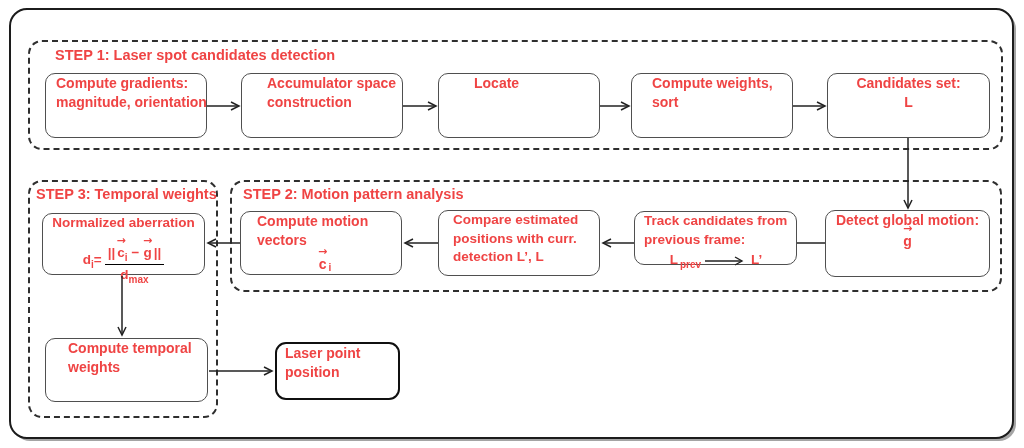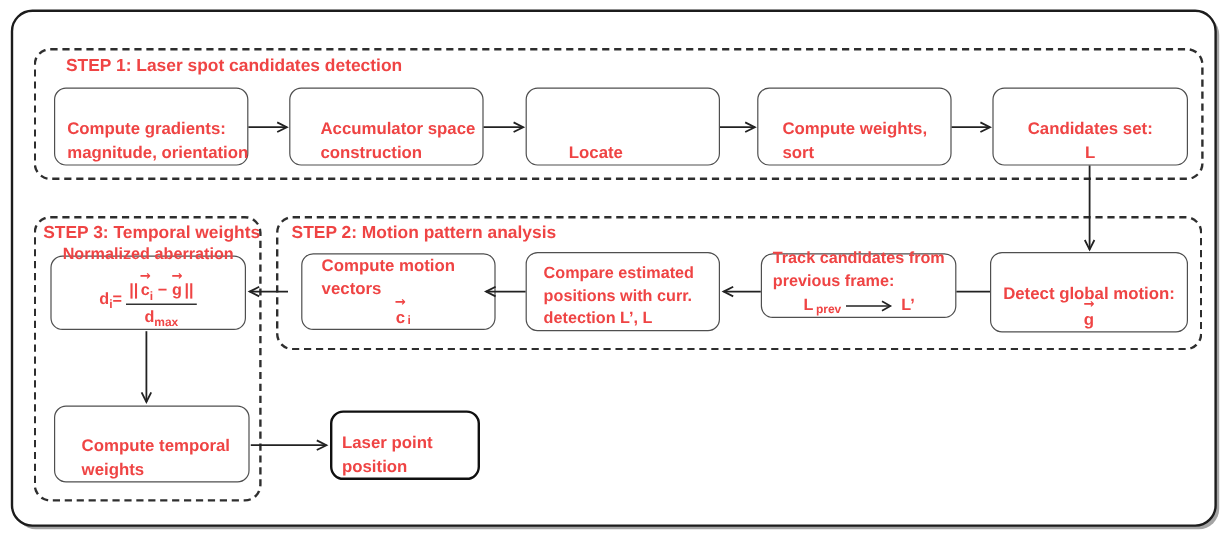--- a/index.html
+++ b/index.html
@@ -15,21 +15,21 @@
     background:#fff;
   }
   .dashed{
     position:absolute;border:2px dashed #2e2e2e;border-radius:14px;background:transparent;
   }
   .step-label{
     position:absolute;font-size:14.5px;line-height:1.1;white-space:nowrap;
   }
   .node{
     position:absolute;border:1.5px solid #4f4f4f;border-radius:10px;background:#fff;
-    display:flex;align-items:flex-end;font-size:14px;line-height:1.38;
+    display:flex;align-items:flex-start;font-size:14px;line-height:1.38;
   }
   .node.heavy{border:2.5px solid #101010;border-radius:11px;}
   .txt{width:100%;padding:0 8px;}
   .ln{display:block;white-space:nowrap;}
   .center{text-align:center;}
   .sub{font-size:10px;position:relative;top:4px;letter-spacing:0;}
   .vec{position:relative;display:inline-block;}
   .vec .varrow{
     position:absolute;top:-9px;left:50%;transform:translateX(-50%);
     font-size:11px;line-height:1;font-weight:bold;font-family:"DejaVu Sans",sans-serif;
@@ -57,21 +57,21 @@
   <div class="step-label" style="left:55px;top:48px;">STEP 1: Laser spot candidates detection</div>
 
   <div class="node" style="left:45px;top:73px;width:162px;height:65px;">
     <div class="txt" style="padding-left:10px;">
       <span class="ln">Compute gradients:</span>
       <span class="ln">magnitude, orientation</span>
     </div>
   </div>
 
   <div class="node" style="left:241px;top:73px;width:162px;height:65px;">
-    <div class="txt" style="padding-left:25px;margin-top:30px;">
+    <div class="txt" style="padding-left:25px;">
       <span class="ln">Accumulator space</span>
       <span class="ln">construction</span>
     </div>
   </div>
 
   <div class="node" style="left:438px;top:73px;width:162px;height:65px;">
     <div class="txt" style="padding-left:35px;">
       <span class="ln">Locate</span>
     </div>
   </div>
@@ -126,21 +126,21 @@
   </div>
 
   <div class="node" style="left:438px;top:210px;width:162px;height:66px;font-size:13.5px;">
     <div class="txt" style="padding-left:14px;">
       <span class="ln">Compare estimated</span>
       <span class="ln">positions with curr.</span>
       <span class="ln">detection L’, L</span>
     </div>
   </div>
 
-  <div class="node" style="left:251px;top:211px;width:162px;height:64px;">
+  <div class="node" style="left:240px;top:211px;width:162px;height:64px;">
     <div class="txt" style="padding-left:16px;">
       <span class="ln">Compute motion</span>
       <span class="ln">vectors</span>
       <span class="symline" style="margin-top:4px;">
         <span class="vec">
           <span class="varrow">→</span>
           <span>c</span>
         </span>
           <span class="sub">i</span>
       </span>

